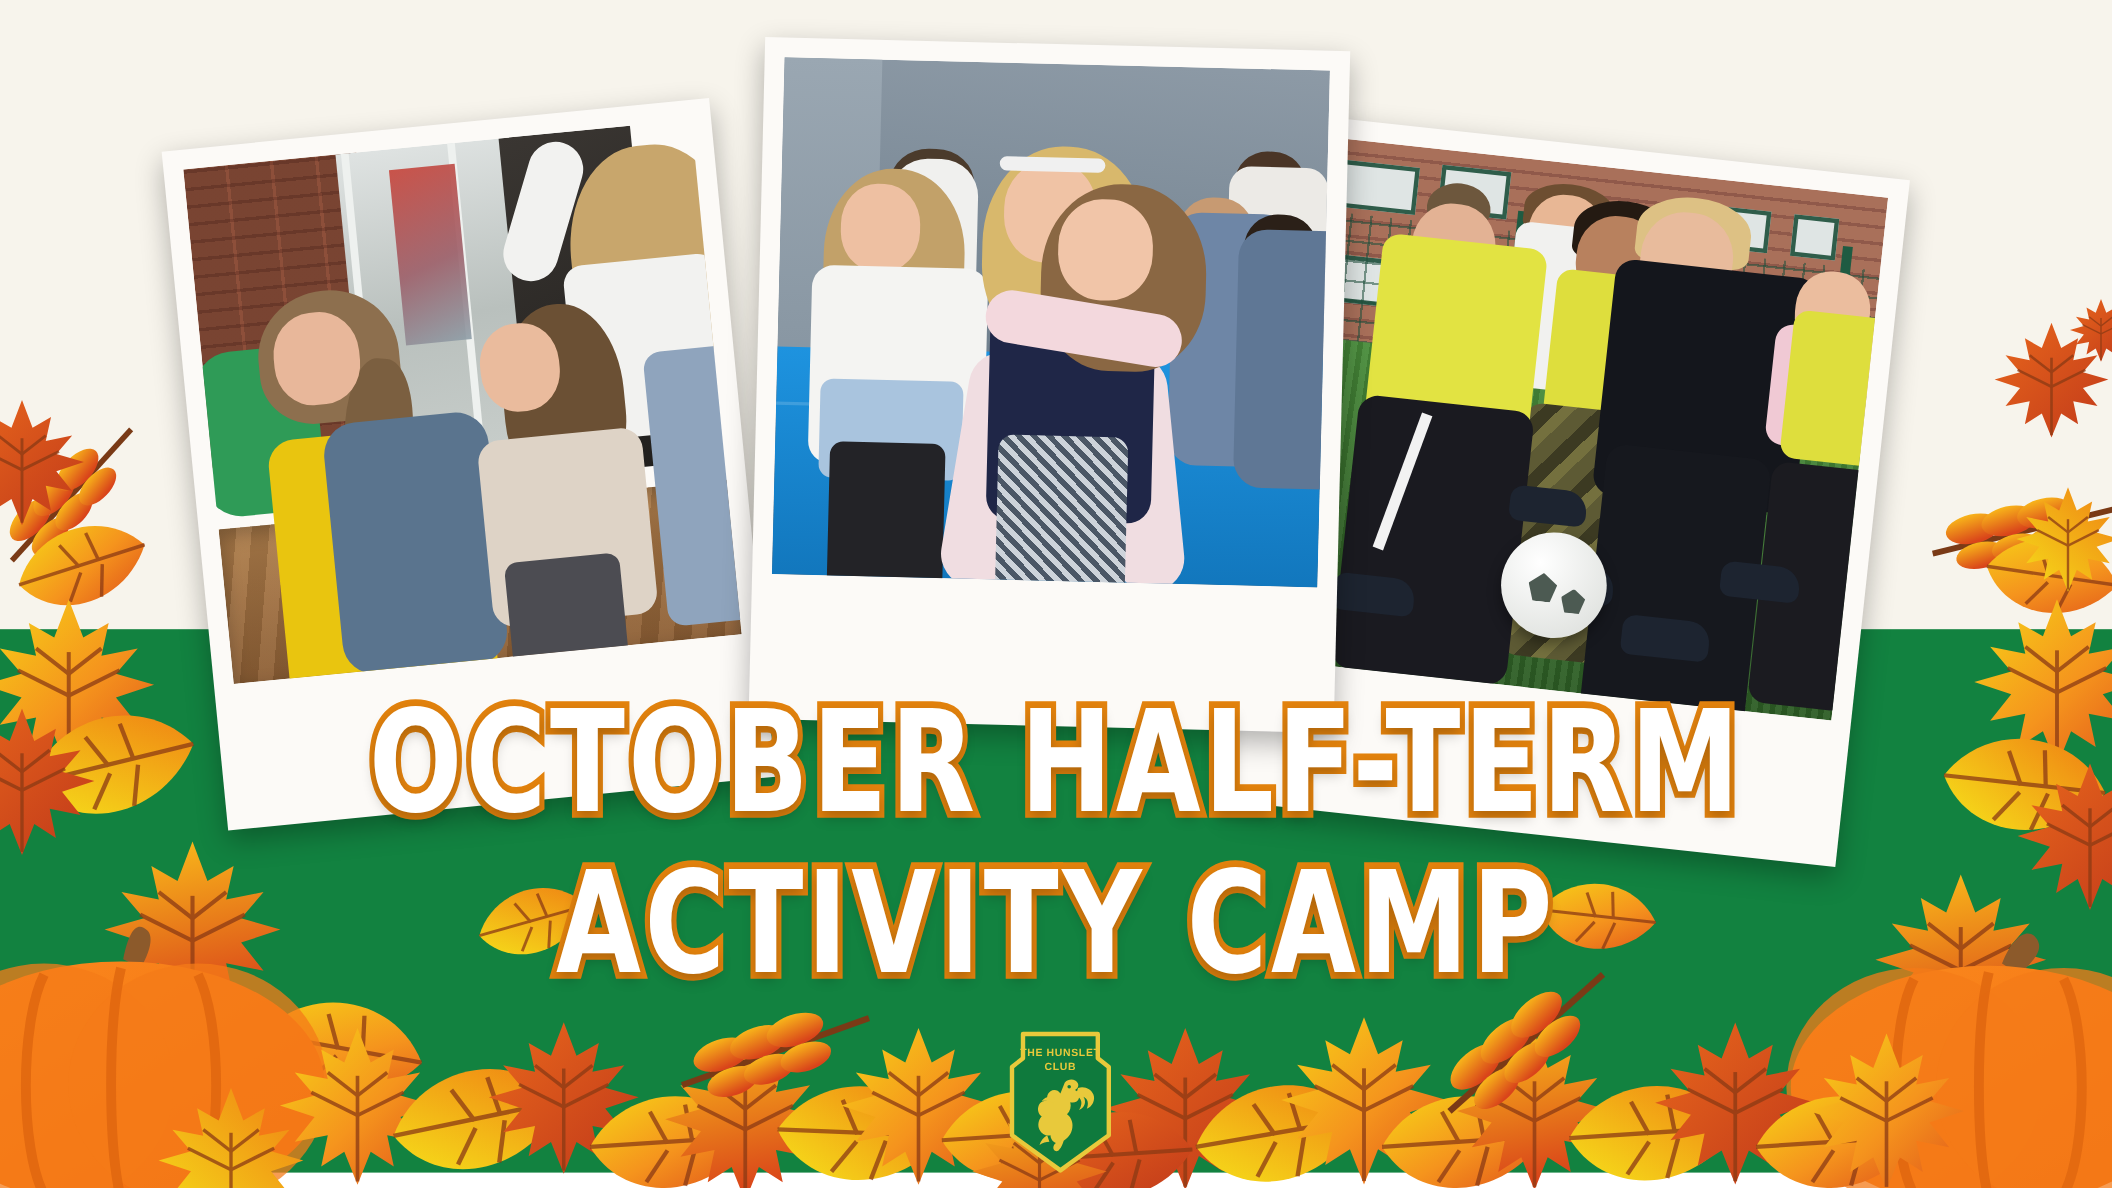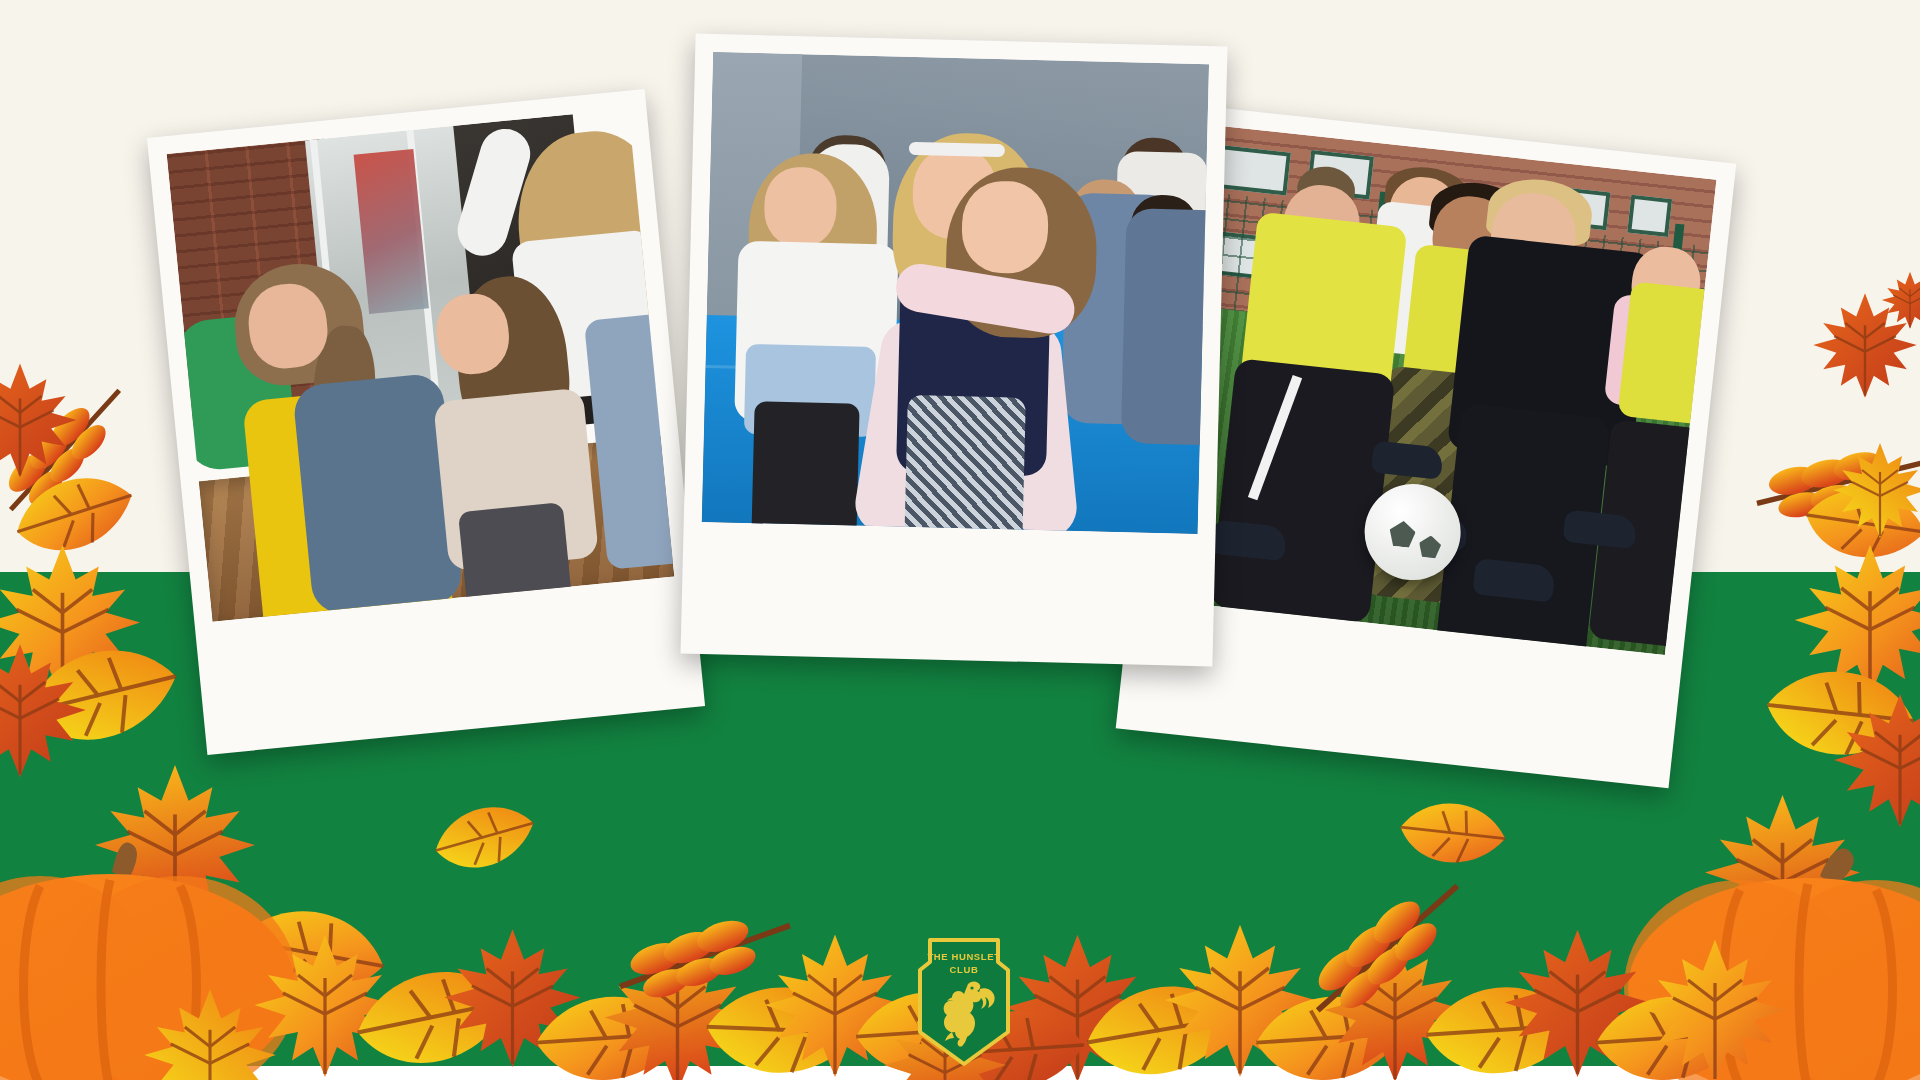--- a/index.html
+++ b/index.html
@@ -402,20 +402,24 @@
       <use href="#maple" x="140" y="985" width="140" height="140" fill="url(#lg3)"></use>
       <use href="#oval" x="940" y="1000" width="150" height="105" fill="url(#lg4)"></use>
       <use href="#maple" x="880" y="1000" width="130" height="130" fill="url(#lg2)"></use>
     </g>
 
     <use href="#oval" x="430" y="800" width="110" height="78" fill="url(#lg3)" transform="rotate(-12 485 839)"></use>
     <use href="#oval" x="1395" y="795" width="115" height="80" fill="url(#lg1)" transform="rotate(10 1452 835)"></use>
     <use href="#maple" x="1880" y="270" width="60" height="60" fill="url(#lg4)"></use>
   </svg>
 
+  <div id="title-block">
+    <div class="title-line" id="title-line-1">OCTOBER HALF-TERM</div>
+    <div class="title-line" id="title-line-2">ACTIVITY CAMP</div>
+  </div>
 
   <svg id="club-logo" viewBox="0 0 96 132">
     <path d="M14 4 H82 V26 L92 34 V96 L48 128 L4 96 V34 L14 26 Z" fill="#0F7A3D" stroke="#E8C93B" stroke-width="4" stroke-linejoin="round"></path>
     <text x="48" y="24" text-anchor="middle" fill="#E8C93B" font-family="'Liberation Sans', sans-serif" font-size="9.5" font-weight="bold" letter-spacing="0.6">THE HUNSLET</text>
     <text x="48" y="37" text-anchor="middle" fill="#E8C93B" font-family="'Liberation Sans', sans-serif" font-size="9.5" font-weight="bold" letter-spacing="0.6">CLUB</text>
     <g fill="#E8C93B">
       <path d="M52 48 c4 -4 10 -3 12 1 c1 3 -1 5 -3 6 c3 1 5 4 4 7 c-1 4 -5 5 -8 4
                c1 4 0 8 -3 11 c3 2 5 6 5 10 c0 6 -3 11 -8 14 c-1 3 -2 6 -4 8
                c-1 2 -4 2 -5 0 c-1 -2 0 -5 2 -6 c-3 -1 -5 -4 -5 -7
                c-4 1 -8 -1 -10 -5 c-2 -4 -1 -9 2 -12 c-3 -2 -4 -6 -3 -9

